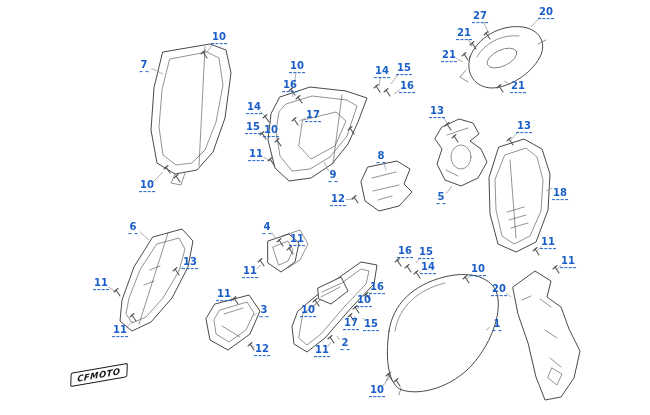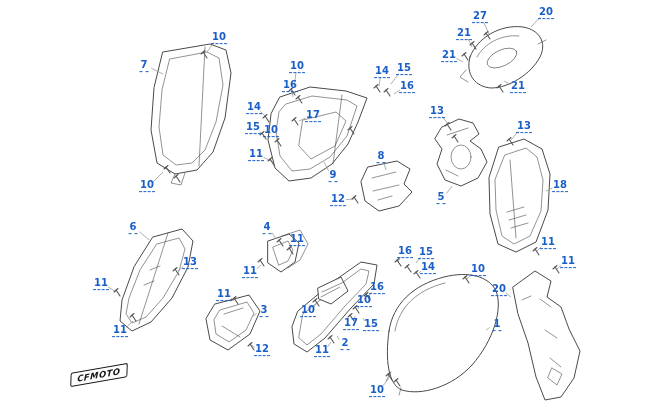--- a/index.html
+++ b/index.html
@@ -365,21 +365,21 @@
       <div class="callout" style="left: 313px; top: 116px;">17</div>
       <div class="callout" style="left: 253px; top: 128px;">15</div>
       <div class="callout" style="left: 271px; top: 131px;">10</div>
       <div class="callout" style="left: 256px; top: 155px;">11</div>
       <div class="callout" style="left: 333px; top: 176px;">9</div>
       <div class="callout" style="left: 381px; top: 157px;">8</div>
       <div class="callout" style="left: 338px; top: 200px;">12</div>
       <div class="callout" style="left: 437px; top: 112px;">13</div>
       <div class="callout" style="left: 524px; top: 127px;">13</div>
       <div class="callout" style="left: 441px; top: 198px;">5</div>
-      <div class="callout" style="left: 560px; top: 186px;">18</div>
+      <div class="callout" style="left: 560px; top: 194px;">18</div>
       <div class="callout" style="left: 133px; top: 228px;">6</div>
       <div class="callout" style="left: 190px; top: 263px;">13</div>
       <div class="callout" style="left: 101px; top: 284px;">11</div>
       <div class="callout" style="left: 120px; top: 331px;">11</div>
       <div class="callout" style="left: 267px; top: 228px;">4</div>
       <div class="callout" style="left: 297px; top: 240px;">11</div>
       <div class="callout" style="left: 250px; top: 272px;">11</div>
       <div class="callout" style="left: 224px; top: 295px;">11</div>
       <div class="callout" style="left: 264px; top: 311px;">3</div>
       <div class="callout" style="left: 262px; top: 350px;">12</div>

